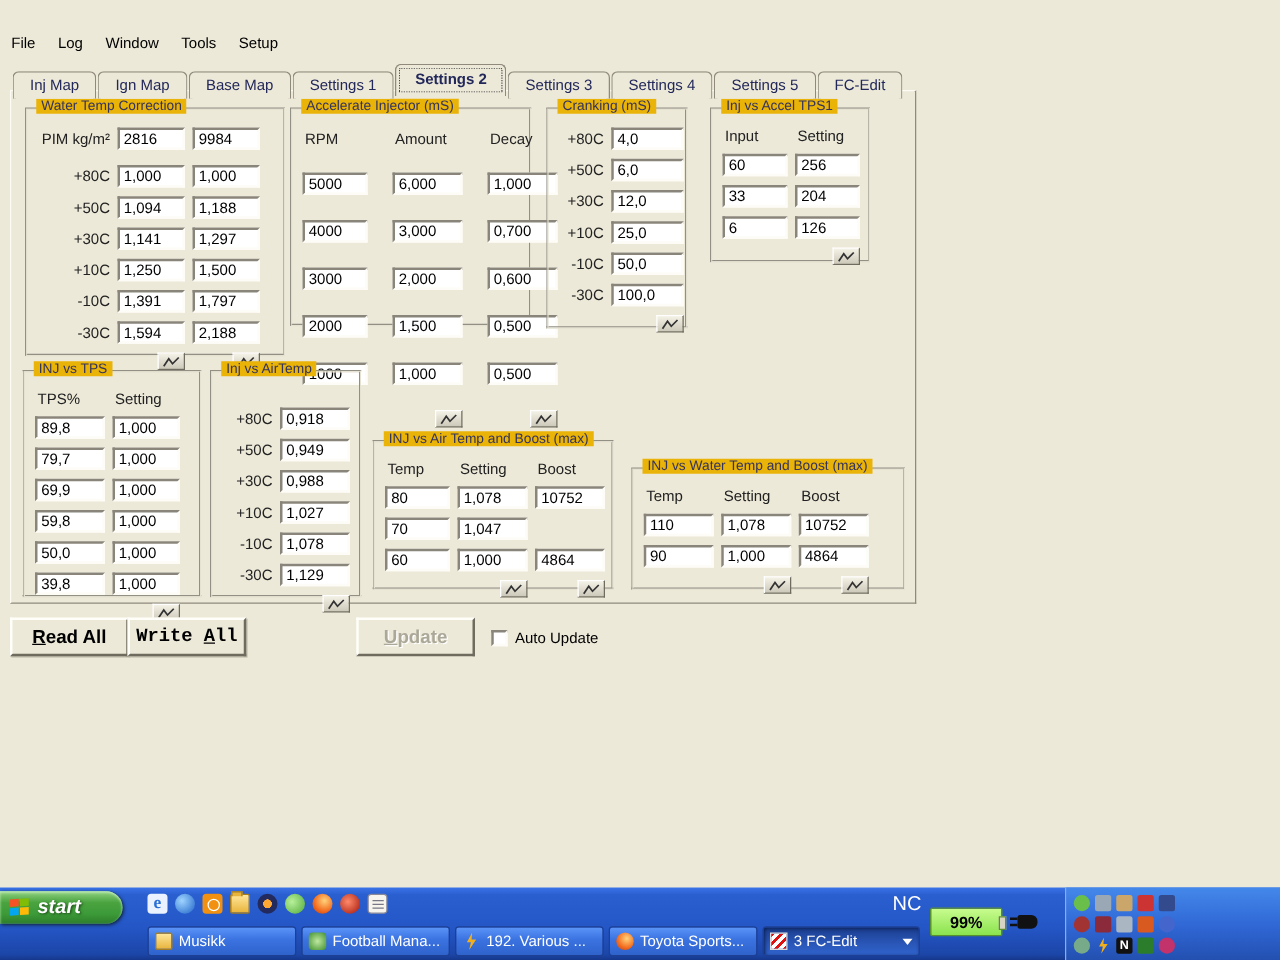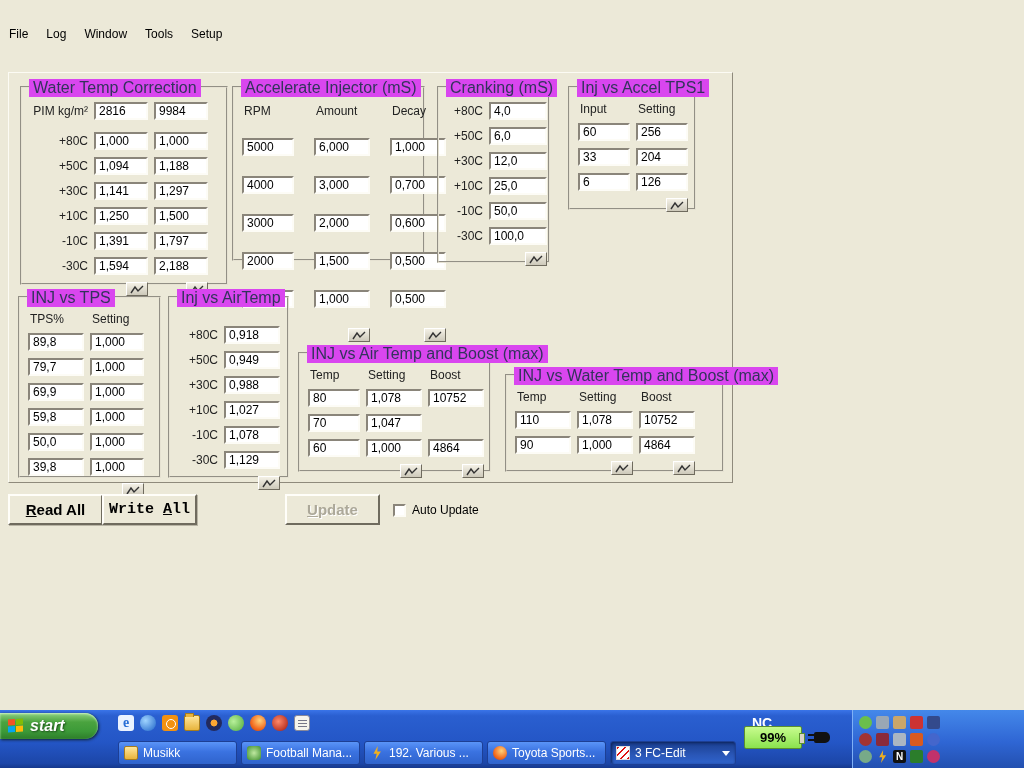--- a/index.html
+++ b/index.html
@@ -33,22 +33,22 @@
   .tab { position:relative; top:1px; margin-right:1px; background:#ece9d8;
     border:1px solid #8f8a7c; border-bottom:none; border-radius:5px 5px 0 0;
     padding:3px 13px 4px; font-size:12px; color:#23285a; }
   .tab.active { top:-1px; padding:4px 15px 7px; font-weight:bold; z-index:3;
     outline:1px dotted #444; outline-offset:-4px; }
   .tabpage { position:absolute; left:8px; top:72px; width:725px; height:411px;
     border:1px solid; border-color:#fcfbf4 #8f8a7c #8f8a7c #fcfbf4; background:#ece9d8; }
 
   
   .grp { position:absolute; border:2px groove #e6e2d2; }
-  .grp-title { position:absolute; top:-9px; left:7px; background:#d946ef; padding:0 4px;
-    font-size:16px; color:#33335c; white-space:nowrap; }
+  .grp-title { position:absolute; top:-9px; left:7px; background:#eab308; padding:0 4px;
+    font-size:11px; color:#33335c; white-space:nowrap; }
   .lbl { font-size:12px; color:#222; text-align:right; }
   .hdr { font-size:12px; color:#222; text-align:left; padding-left:2px; }
   .fld { height:18px; font-family:"Liberation Sans",sans-serif; font-size:12px; color:#000;
     background:#fff; border:2px solid; border-color:#8a857a #fdfcf6 #fdfcf6 #8a857a; padding:0 3px; }
   .gbtn { width:22px; height:14px; justify-self:end; display:flex; align-items:center; justify-content:center;
     background:linear-gradient(180deg,#f4f1e6,#cdc9ba); border:1px solid; border-color:#fff #6f6b5e #6f6b5e #fff; padding:0; }
   .grid { display:grid; column-gap:6px; row-gap:7px; align-items:center; }
 
   #g-wt  { left:20px;  top:86px;  width:208px; height:199px; }
   #g-wt .grid { grid-template-columns:58px 54px 54px; }
@@ -116,21 +116,21 @@
     background:linear-gradient(180deg,#5a94f8,#3a72e0 45%,#2f63cc);
     color:#fff; font-size:12px; display:flex; align-items:center; gap:5px; padding:8px 5px; white-space:nowrap; overflow:hidden; }
   .task-btn.active { width:126px; background:linear-gradient(180deg,#1a3e8e,#2a57b8 60%,#2f63cc); box-shadow:inset 1px 1px 3px #0c2258; }
   .tb-ico { width:14px; height:14px; flex:none; }
   .i-folder { background:linear-gradient(#ffe69a,#e8b43c); border:1px solid #a67c1e; border-radius:2px; }
   .i-fm { background:radial-gradient(circle,#bfe8a0,#3f8f2f); border-radius:3px; }
   .i-wamp { background:#f2b01e; clip-path:polygon(55% 0,25% 55%,48% 55%,38% 100%,78% 40%,52% 40%); }
   .i-ff { background:radial-gradient(circle at 60% 35%,#ffd27a,#f26a1e 60%,#b63a10); border-radius:50%; }
   .i-fce { background:repeating-linear-gradient(135deg,#d11 0 2px,#fff 2px 5px); border:1px solid #ddd; }
   .dd-arrow { margin-left:auto; width:0; height:0; border-left:4px solid transparent; border-right:4px solid transparent; border-top:5px solid #fff; }
-  .lang { position:absolute; left:752px; top:5px; color:#fff; font-size:14px;font-weight:bold; }
+  .lang { position:absolute; left:714px; top:5px; color:#fff; font-size:16px; }
   .battery { position:absolute; left:744px; top:16px; width:58px; height:23px; background:linear-gradient(180deg,#c8fc8e,#8ae24e);
     border:1px solid #5a8f2e; border-radius:2px; color:#000; font-size:13px; font-weight:bold; text-align:center; line-height:21px; }
   .battery::after { content:""; position:absolute; right:-4px; top:6px; width:4px; height:9px; background:#d8d4c4; border:1px solid #5a8f2e; }
   .plug { position:absolute; left:814px; top:22px; width:16px; height:11px; background:#111; border-radius:2px 5px 5px 2px; }
   .plug::before { content:""; position:absolute; left:-6px; top:2px; width:6px; height:2px; background:#111; box-shadow:0 5px 0 #111; }
   .tray { position:absolute; left:852px; top:0; width:172px; height:58px;
     background:linear-gradient(180deg,#4488ea 0%,#2f66d4 55%,#2350b0 100%); border-left:1px solid #7fb0f6; display:flex; }
   .tray-icons { display:grid; grid-template-columns:repeat(5,13px); grid-auto-rows:13px; gap:4px; padding:6px 0 0 6px; height:58px; }
   .ti { width:13px; height:13px; border-radius:2px; font:bold 10px/13px "Liberation Sans",sans-serif; color:#fff; text-align:center; }
   .clock { margin-left:auto; padding:5px 6px 0 0; text-align:right; color:#fff; font-size:11px; line-height:15px; white-space:nowrap; }
@@ -142,20 +142,31 @@
 
 
   <div class="menubar">
     <span class="menu-item">File</span>
     <span class="menu-item">Log</span>
     <span class="menu-item">Window</span>
     <span class="menu-item">Tools</span>
     <span class="menu-item">Setup</span>
   </div>
 
+  <div class="tabstrip">
+    <span class="tab">Inj Map</span>
+    <span class="tab">Ign Map</span>
+    <span class="tab">Base Map</span>
+    <span class="tab">Settings 1</span>
+    <span class="tab active">Settings 2</span>
+    <span class="tab">Settings 3</span>
+    <span class="tab">Settings 4</span>
+    <span class="tab">Settings 5</span>
+    <span class="tab">FC-Edit</span>
+  </div>
   <div class="tabpage"></div>
 
   <div class="grp" id="g-wt">
     <span class="grp-title">Water Temp Correction</span>
     <div class="grp-body">
       <div class="grid">
         <span class="lbl">PIM kg/m²</span>
         <input class="fld" value="2816" style="">
         <input class="fld" value="9984" style="">
       </div>

